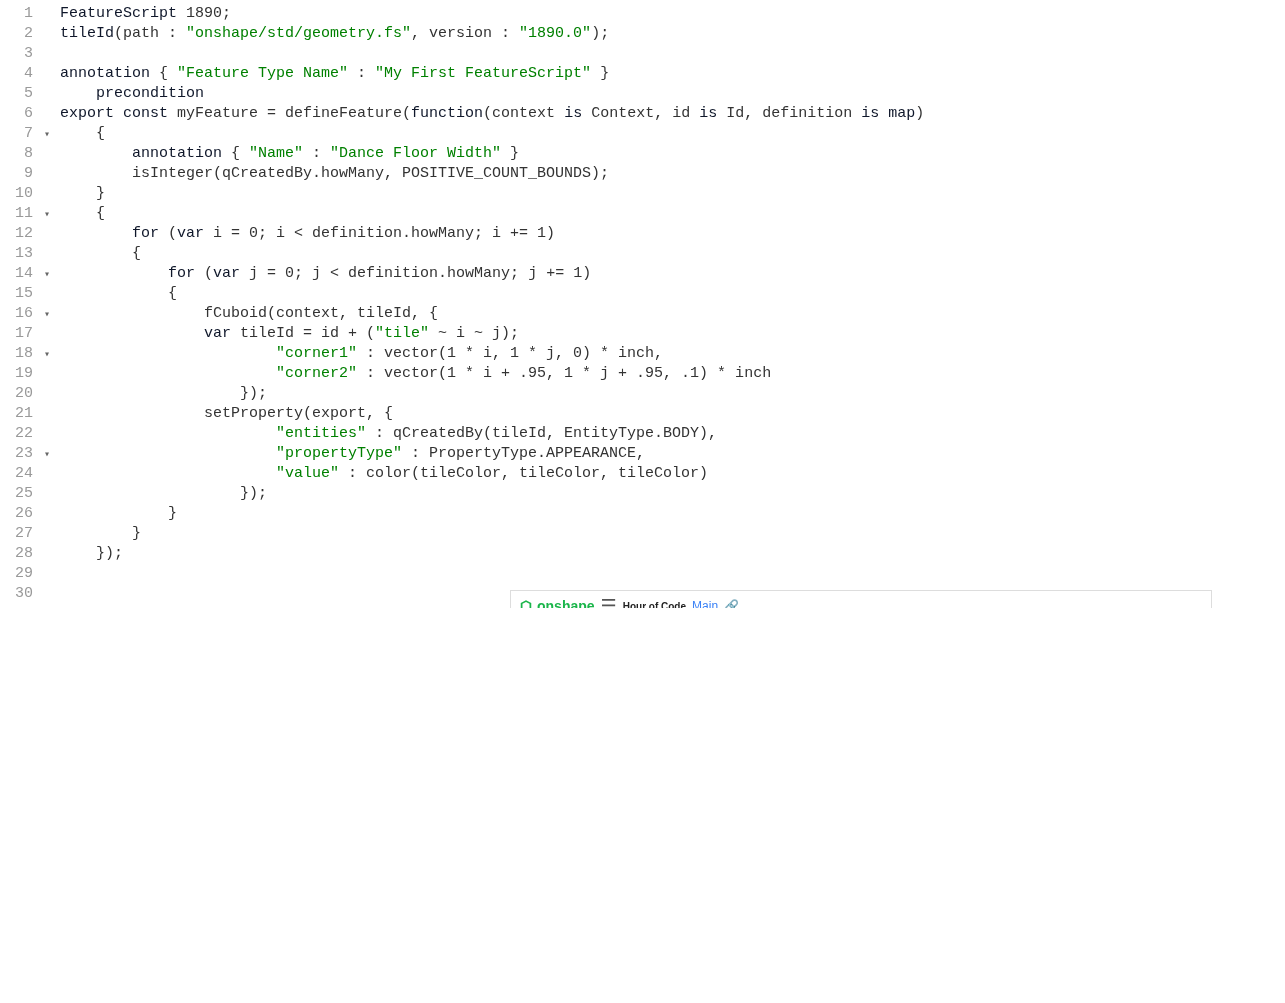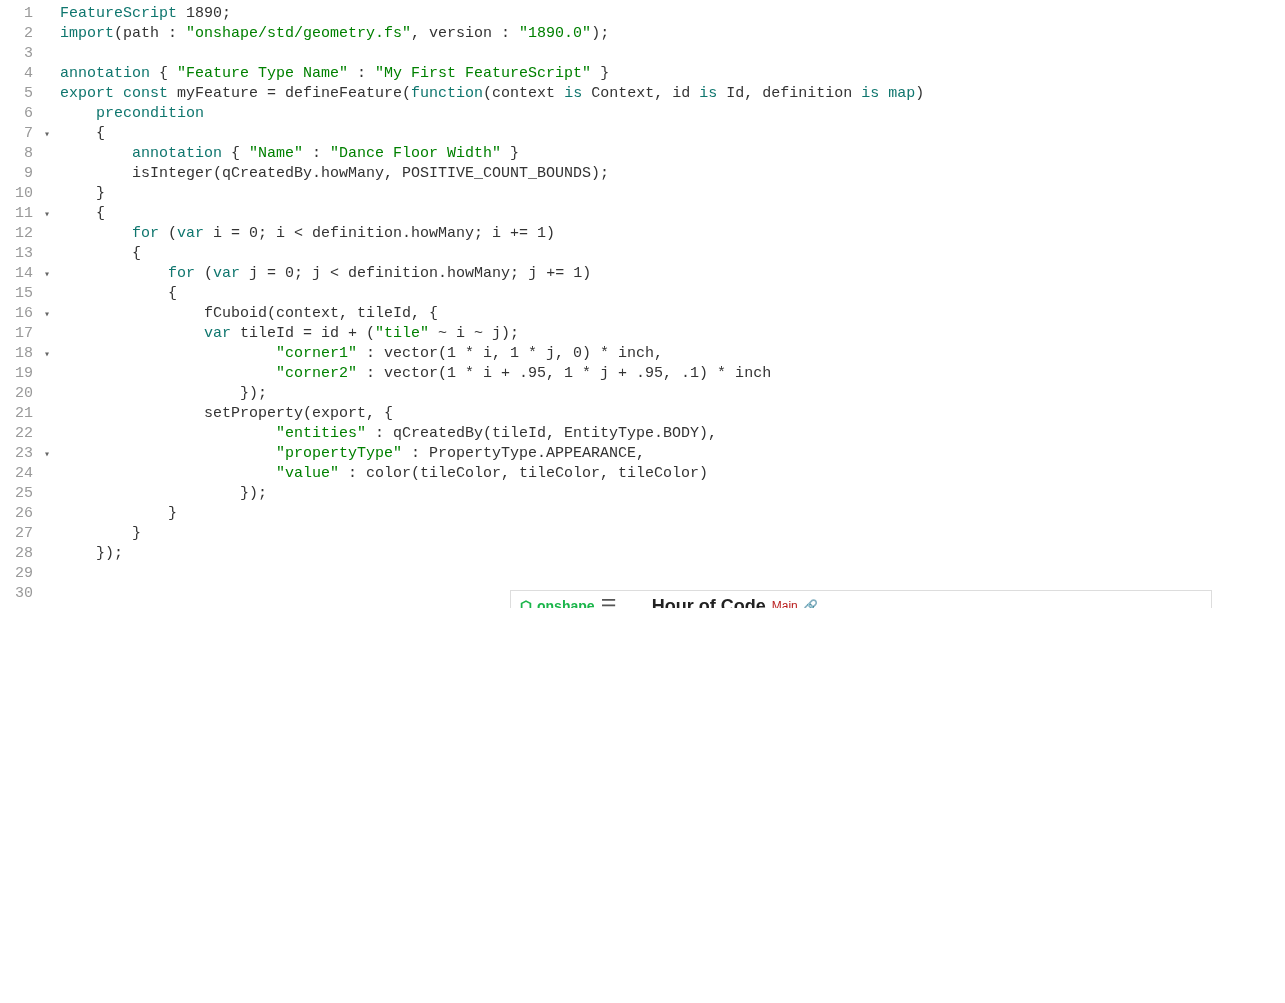--- a/index.html
+++ b/index.html
@@ -26,21 +26,21 @@
 .fold { color: #666; font-size: 10px; display: inline-block; width: 8px; }
 .code {
   flex: 1;
   line-height: 20px;
 }
 .code pre {
   margin: 0;
   font-family: inherit;
   font-size: inherit;
 }
-.kw { color: #0f766e; }
+.kw { color: #0f172a; }
 .str { color: #008000; }
 
 
 .onshape-panel {
   position: absolute;
   left: 510px;
   top: 590px;
   width: 700px;
   height: 350px;
   background: #fff;
@@ -54,22 +54,22 @@
 .os-header {
   display: flex;
   align-items: center;
   padding: 4px 8px;
   border-bottom: 1px solid #eee;
   gap: 6px;
   text-decoration: underline;
 }
 .os-logo { color: #1ab54a; font-weight: bold; font-size: 14px; display: flex; align-items: center; gap: 4px;}
 .os-logo-icon { width: 14px; height: 14px; }
-.os-title { font-weight: bold; font-size: 18px; color: #222; margin-left: 29px; }
-.os-sub { color: #b91c1c; }
+.os-title { font-weight: bold; font-size: 10px; color: #222; }
+.os-sub { color: #3b82f6; }
 .os-link-icon { color: #888; }
 .os-menu-icon { font-size: 18px; color: #555; }
 
 .os-toolbar {
   display: flex;
   align-items: center;
   padding: 3px 6px;
   border-bottom: 1px solid #eee;
   gap: 4px;
   color: #666;
@@ -237,25 +237,25 @@
       <div>24 <span class="fold"></span></div>
       <div>25 <span class="fold"></span></div>
       <div>26 <span class="fold"></span></div>
       <div>27 <span class="fold"></span></div>
       <div>28 <span class="fold"></span></div>
       <div>29 <span class="fold"></span></div>
       <div>30 <span class="fold"></span></div>
     </div>
   <div class="code" id="code">
       <pre><span class="kw">FeatureScript</span> 1890;</pre>
-      <pre><span class="kw">import</span>(path : <span class="str">"onshape/std/geometry.fs"</span>, version : <span class="str">"1890.0"</span>);</pre>
+      <pre><span class="kw">tileId</span>(path : <span class="str">"onshape/std/geometry.fs"</span>, version : <span class="str">"1890.0"</span>);</pre>
       <pre> </pre>
       <pre><span class="kw">annotation</span> { <span class="str">"Feature Type Name"</span> : <span class="str">"My First FeatureScript"</span> }</pre>
+      <pre>    <span class="kw">precondition</span></pre>
       <pre><span class="kw">export</span> <span class="kw">const</span> myFeature = defineFeature(<span class="kw">function</span>(context <span class="kw">is</span> Context, id <span class="kw">is</span> Id, definition <span class="kw">is</span> <span class="kw">map</span>)</pre>
-      <pre>    <span class="kw">precondition</span></pre>
       <pre>    {</pre>
       <pre>        <span class="kw">annotation</span> { <span class="str">"Name"</span> : <span class="str">"Dance Floor Width"</span> }</pre>
       <pre>        isInteger(qCreatedBy.howMany, POSITIVE_COUNT_BOUNDS);</pre>
       <pre>    }</pre>
       <pre>    {</pre>
       <pre>        <span class="kw">for</span> (<span class="kw">var</span> i = 0; i &lt; definition.howMany; i += 1)</pre>
       <pre>        {</pre>
       <pre>            <span class="kw">for</span> (<span class="kw">var</span> j = 0; j &lt; definition.howMany; j += 1)</pre>
       <pre>            {</pre>
       <pre>                fCuboid(context, tileId, {</pre>

